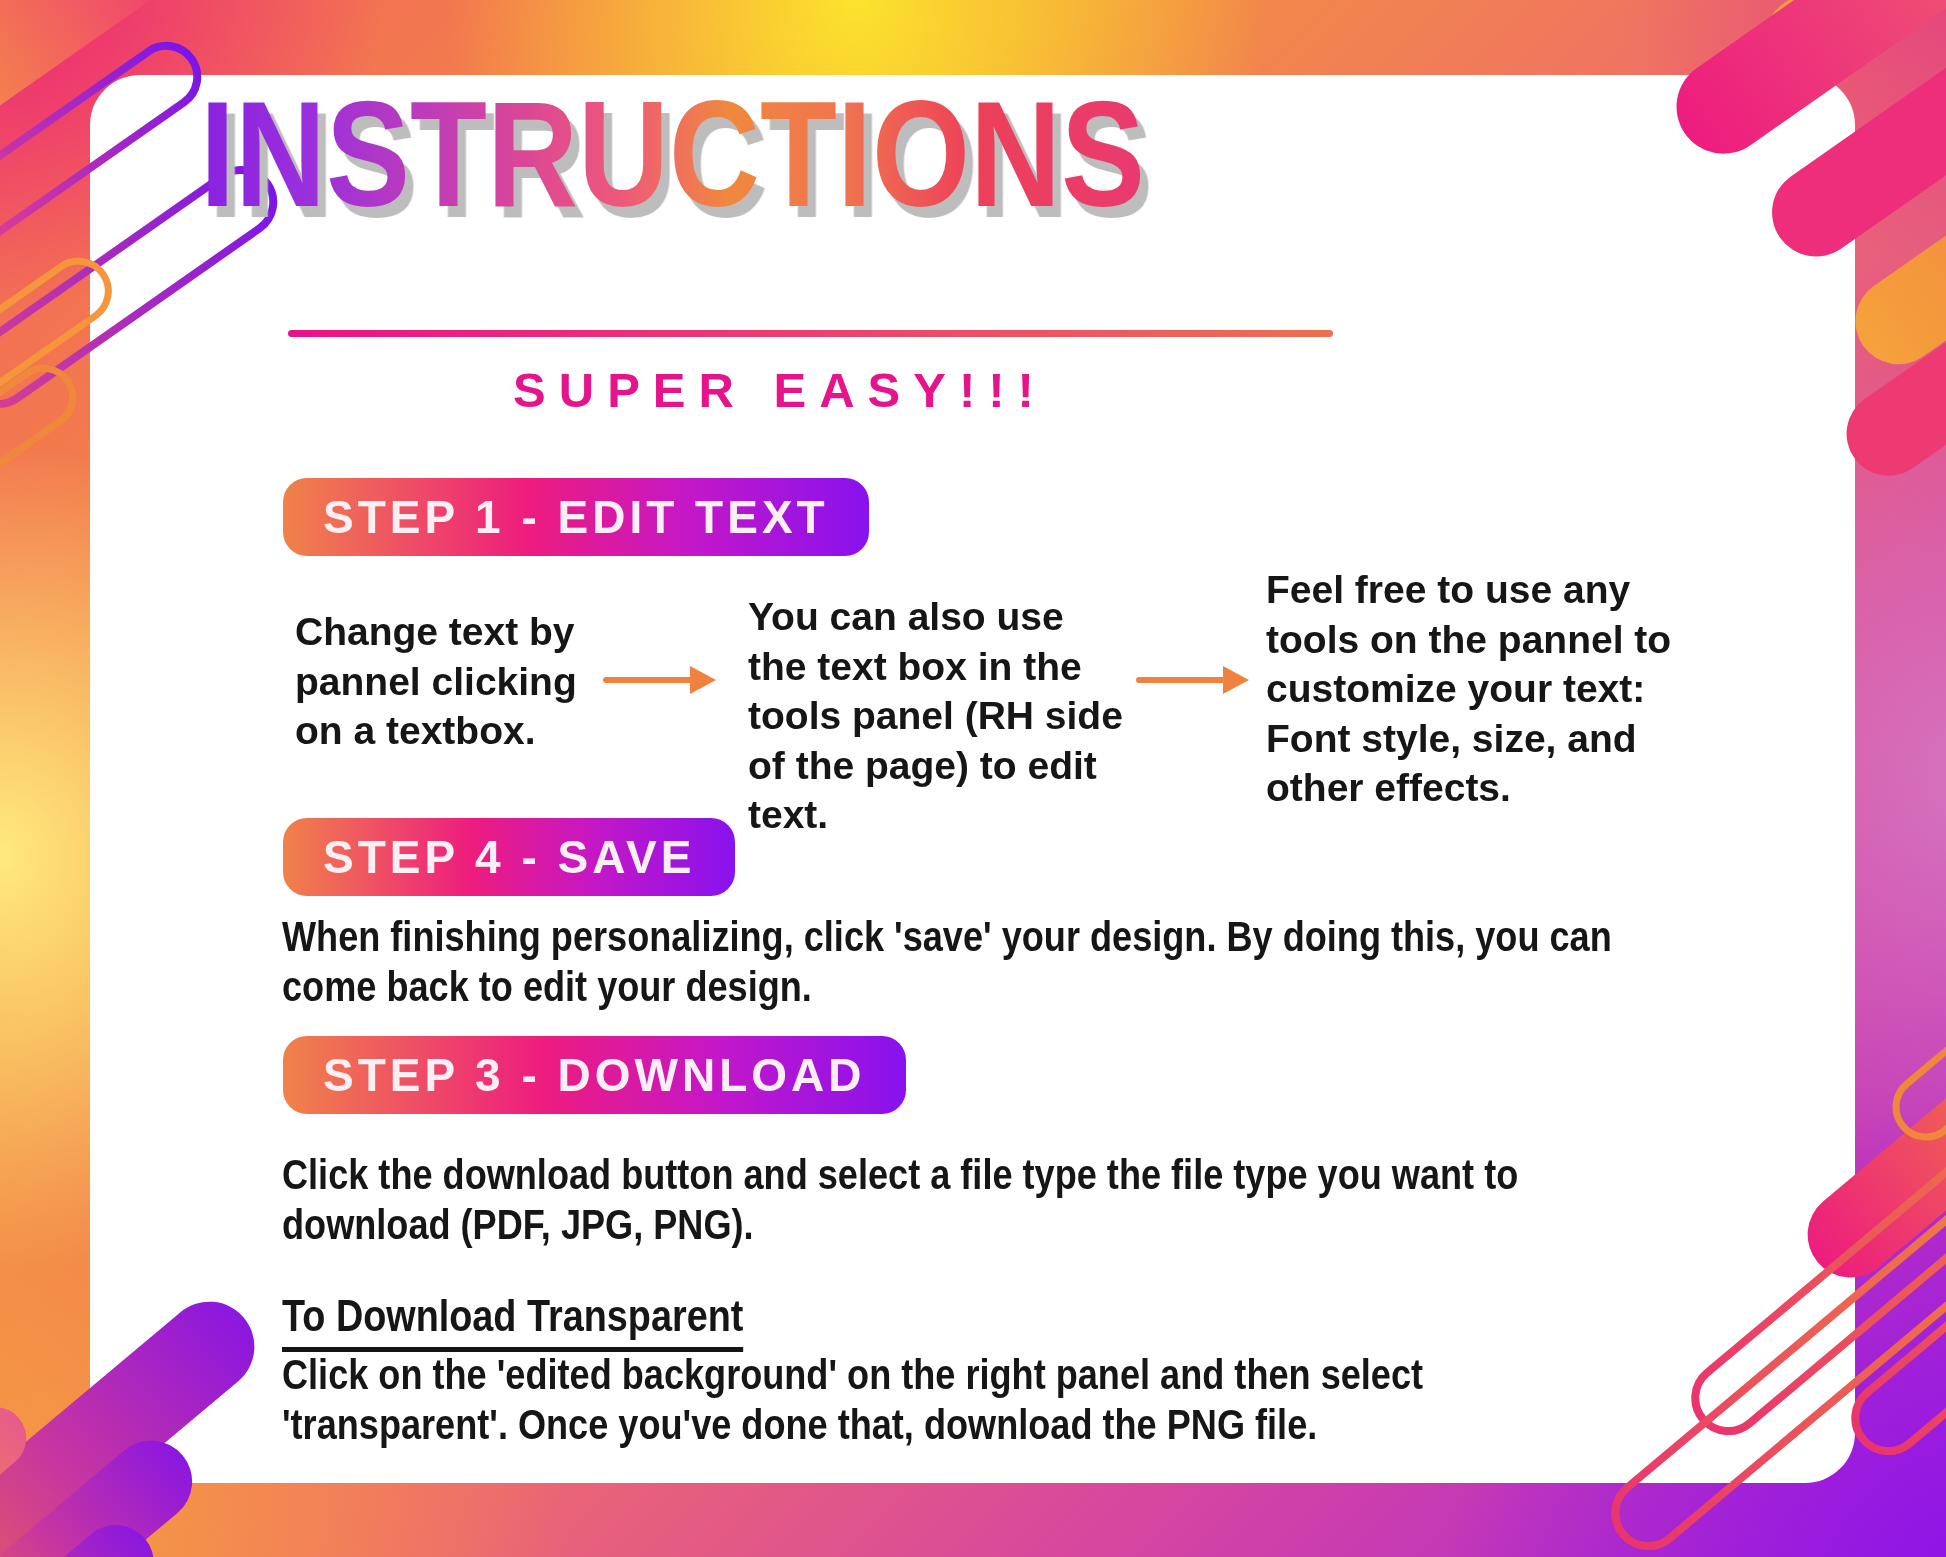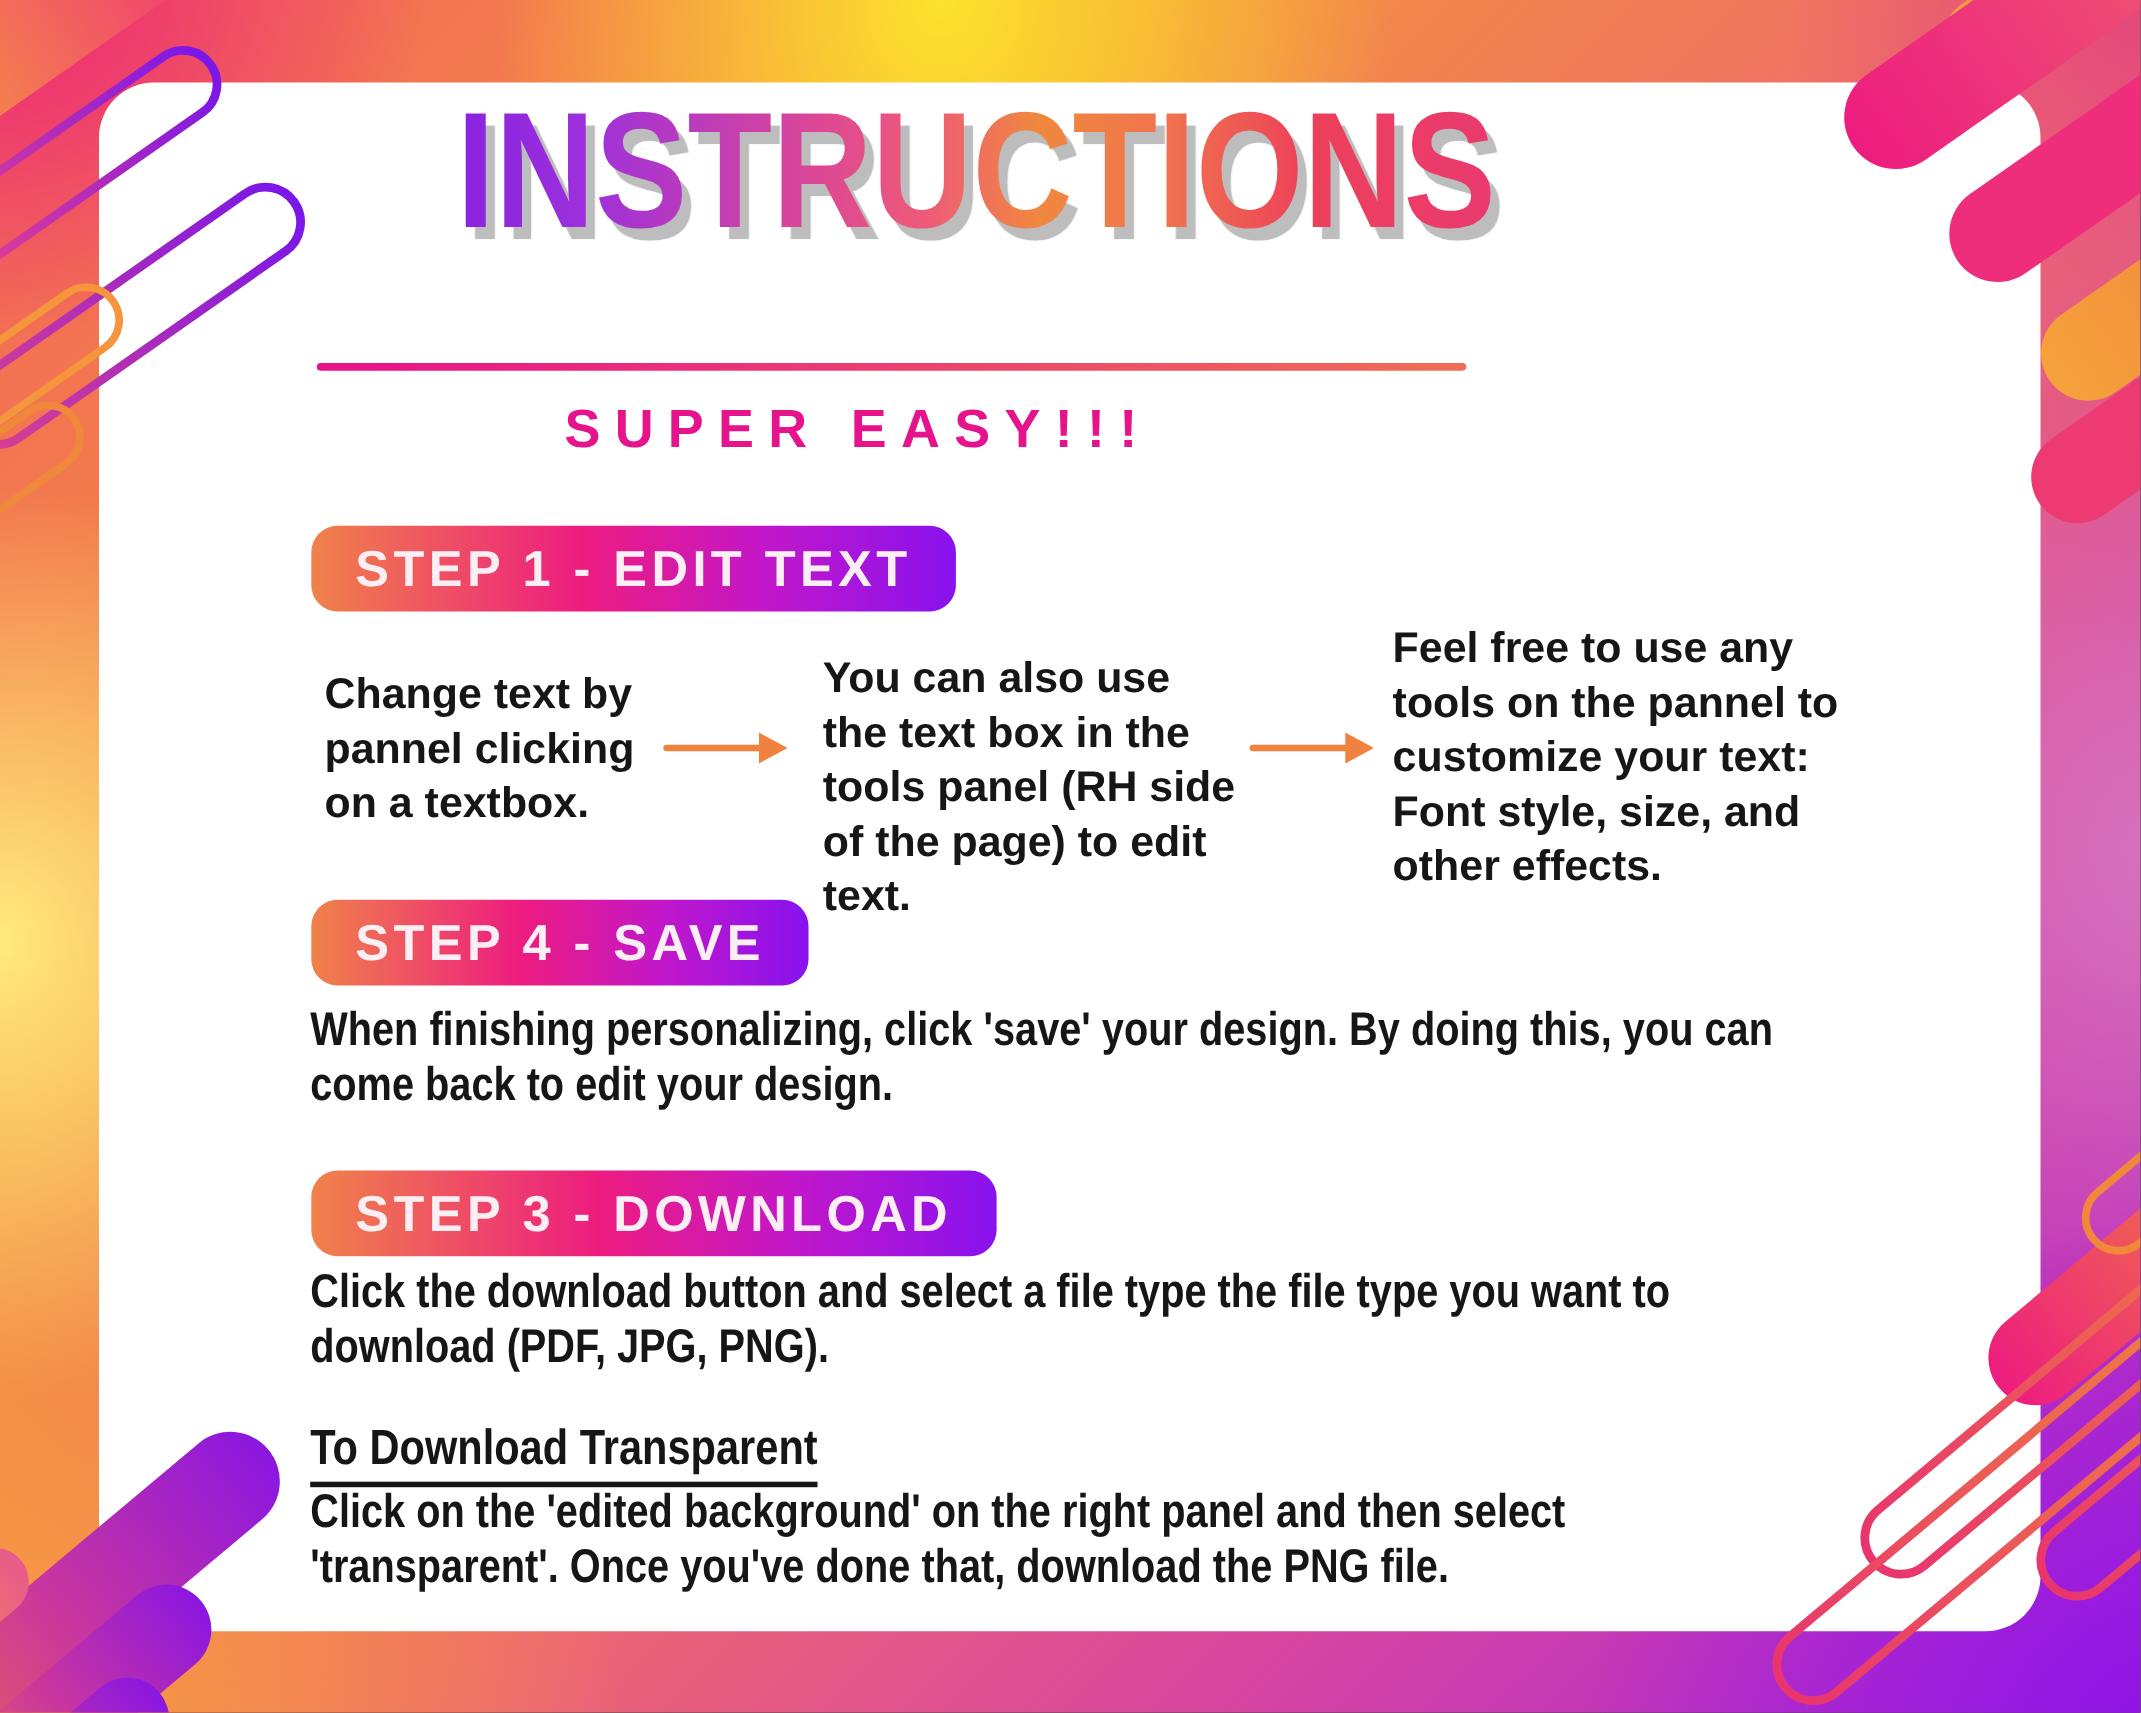--- a/index.html
+++ b/index.html
@@ -20,21 +20,21 @@
     position:absolute;left:90px;top:75px;width:1765px;height:1408px;
     background:#ffffff;border-radius:50px;z-index:1;
   }
   .decor{position:absolute;z-index:2;pointer-events:none;}
   #decor-tl{left:0;top:0;}
   #decor-tr{right:0;top:0;}
   #decor-bl{left:0;bottom:0;}
   #decor-br{right:0;bottom:0;}
   .content{position:absolute;inset:0;z-index:3;}
 
-  .title-wrap{position:absolute;left:110px;top:76px;width:1340px;text-align:right;}
+  .title-wrap{position:absolute;left:110px;top:76px;width:1340px;text-align:left;}
   .title{
     display:inline-block;font-weight:800;font-size:150px;line-height:1.05;
     letter-spacing:0px;transform:scaleX(0.84);
     background:linear-gradient(90deg,#8A22E0 0%,#9C30DC 12%,#C13DB5 25%,#DD4895 35%,#EE5A78 45%,#F0883E 56%,#F0744F 68%,#ED4059 82%,#E93A70 100%);
     -webkit-background-clip:text;background-clip:text;color:transparent;
     filter:drop-shadow(10px 11px 0 var(--title_shadow,#BDBDBD));
     white-space:nowrap;
   }
   .divider{
     position:absolute;left:288px;top:330px;width:1045px;height:7px;border-radius:4px;
@@ -45,21 +45,21 @@
     font-size:49px;font-weight:bold;letter-spacing:13px;color:var(--accent_pink,#E6148C);
   }
   .badge{
     position:absolute;height:78px;display:inline-flex;align-items:center;
     padding:0 40px;border-radius:24px;color:#FBEFF4;
     font-size:46px;font-weight:bold;letter-spacing:4px;white-space:nowrap;
     background:linear-gradient(90deg,var(--badge_orange,#F0824A) 0%,var(--badge_pink,#ED1C7F) 42%,var(--badge_magenta,#C317C9) 70%,var(--badge_purple,#8812EE) 100%);
   }
   #badge-1{left:283px;top:478px;}
   #badge-2{left:283px;top:818px;}
-  #badge-3{left:283px;top:1064px;text-align:center;}
+  #badge-3{left:283px;top:1036px;text-align:center;}
 
   .col{
     position:absolute;font-size:39px;line-height:1.27;font-weight:600;
     color:var(--text_dark,#161616);white-space:pre-line;
   }
   #col-1{left:295px;top:607px;}
   #col-2{left:748px;top:592px;}
   #col-3{left:1266px;top:565px;}
 
   .arrow{position:absolute;width:120px;height:44px;}

